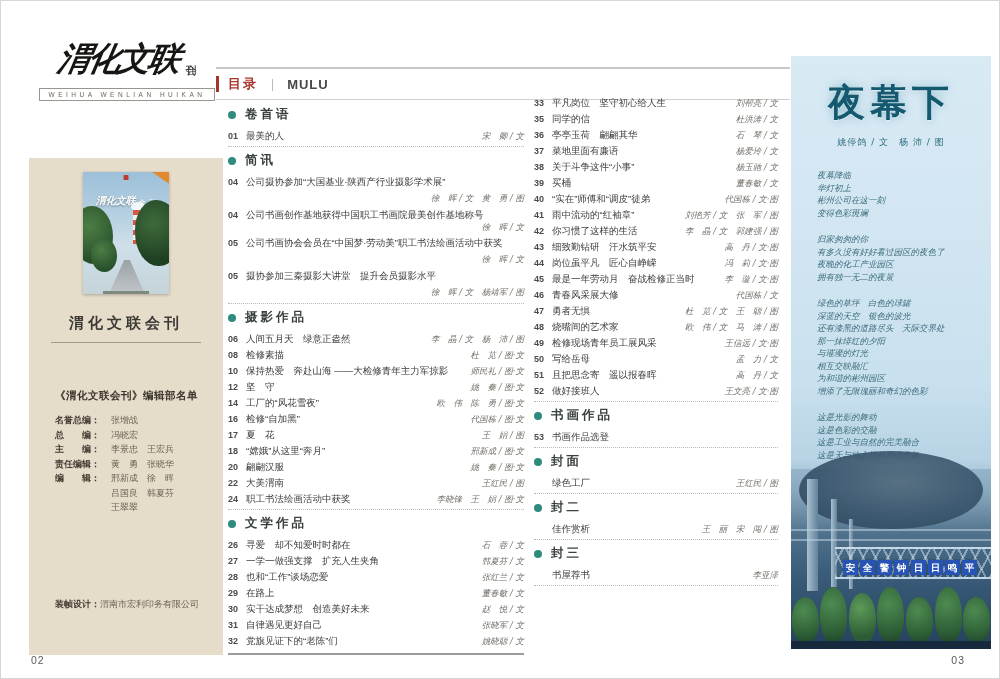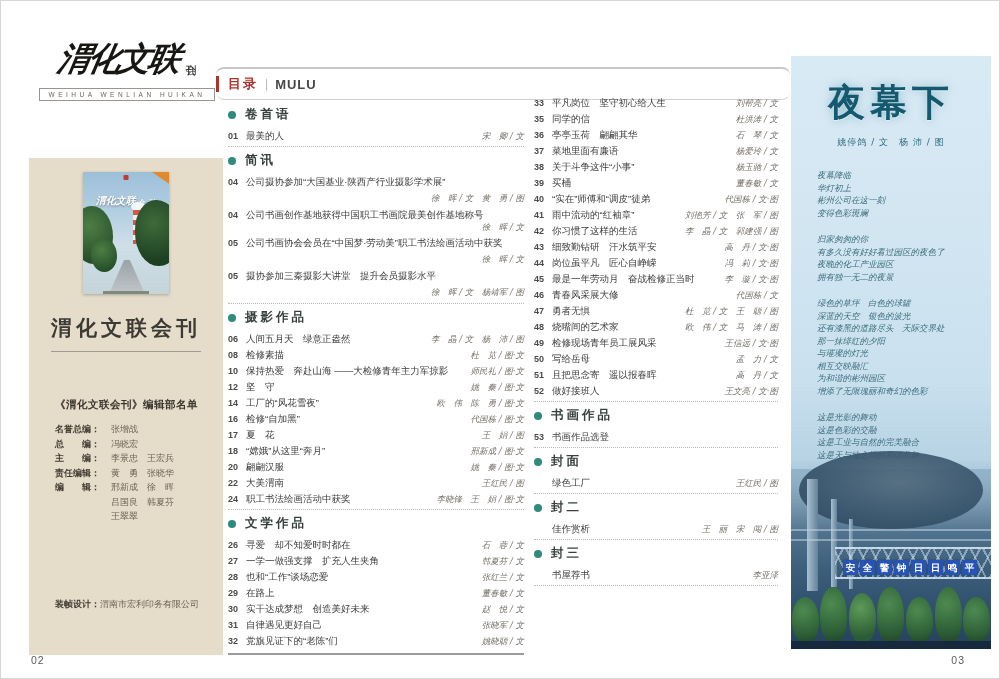--- a/index.html
+++ b/index.html
@@ -36,36 +36,36 @@
   .cover .tree{position:absolute;border-radius:46% 54% 48% 52%;
     background:radial-gradient(circle at 40% 35%,#4d7e45,#27502a 75%);}
   .cover .t1{left:-10px;top:34px;width:40px;height:58px;}
   .cover .t2{right:-12px;top:28px;width:46px;height:66px;background:radial-gradient(circle at 40% 35%,#3e6b3a,#1d3f22 75%);}
   .cover .t3{left:8px;top:66px;width:26px;height:34px;}
   .cover .road{position:absolute;bottom:0;left:26px;width:36px;height:34px;
     background:linear-gradient(180deg,#9aa2a8,#c2c6c9);clip-path:polygon(42% 0,58% 0,100% 100%,0 100%);}
   .cover .curb{position:absolute;bottom:0;left:20px;right:20px;height:3px;background:#7d8a7d;}
 
   .sb-title{margin-top:20px;text-align:center;font-family:"DejaVu Serif",serif;font-weight:600;
-    font-size:21px;letter-spacing:4px;color:#3c3a35;}
+    font-size:15px;letter-spacing:4px;color:#3c3a35;}
   .sb-rule{width:150px;margin:9px auto 8px;border-top:1px solid #a29a8c;}
   .sb-issue{text-align:center;font-family:"DejaVu Serif",serif;font-size:9px;color:#4d473d;line-height:15px;}
   .sb-board{margin:46px 18px 0 26px;}
   .sb-board-title{font-size:10.5px;font-weight:bold;color:#3a342b;letter-spacing:.5px;margin-bottom:10px;}
   .board-row{font-size:9px;line-height:14.5px;color:#6d6458;display:flex;}
   .board-row .role{flex:none;width:56px;font-weight:bold;color:#403a30;white-space:pre;}
   .board-row .names{white-space:pre;}
   .sb-design{position:absolute;left:26px;bottom:44px;font-size:9px;color:#6d6458;display:flex;}
   .sb-design .lbl{font-weight:bold;color:#403a30;}
   .pageno{position:absolute;bottom:12px;font-size:10.5px;color:#5a5a5a;letter-spacing:1px;}
   .pn-left{left:30px;} .pn-right{right:34px;}
 
   
   .toc-head{position:absolute;left:215px;top:66px;width:562px;border-top:2px solid #c7c7c7;
-    border-bottom:1px solid #cfcfcf;padding:6px 0 6px 12px;display:flex;align-items:center;gap:7px;border-radius:8px;}
+    border-bottom:1px solid #cfcfcf;padding:6px 0 6px 12px;display:flex;align-items:center;gap:13px;}
   .toc-head .bar{position:absolute;left:0;top:7px;bottom:7px;width:3px;background:#a8352b;}
   .toc-zh{color:#a8352b;font-weight:bold;font-size:13px;letter-spacing:2px;}
   .toc-sep{color:#b9b9b9;font-size:12px;}
   .toc-en{color:#474747;font-weight:bold;font-size:13px;letter-spacing:1px;}
 
   
   .col{position:absolute;}
   .col-left{left:227px;top:100px;width:296px;}
   .col-right{left:533px;top:96px;width:244px;}
   .sec-head{display:flex;align-items:center;gap:9px;margin:5px 0 7px;}

